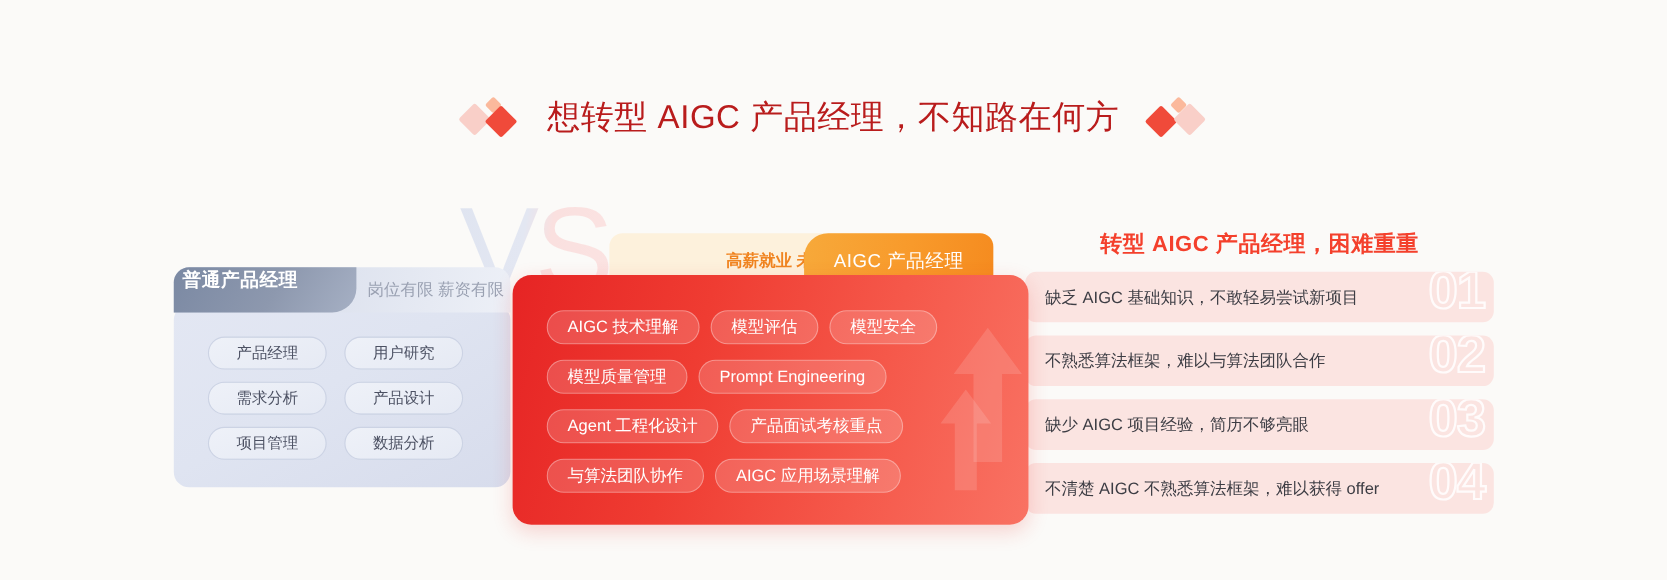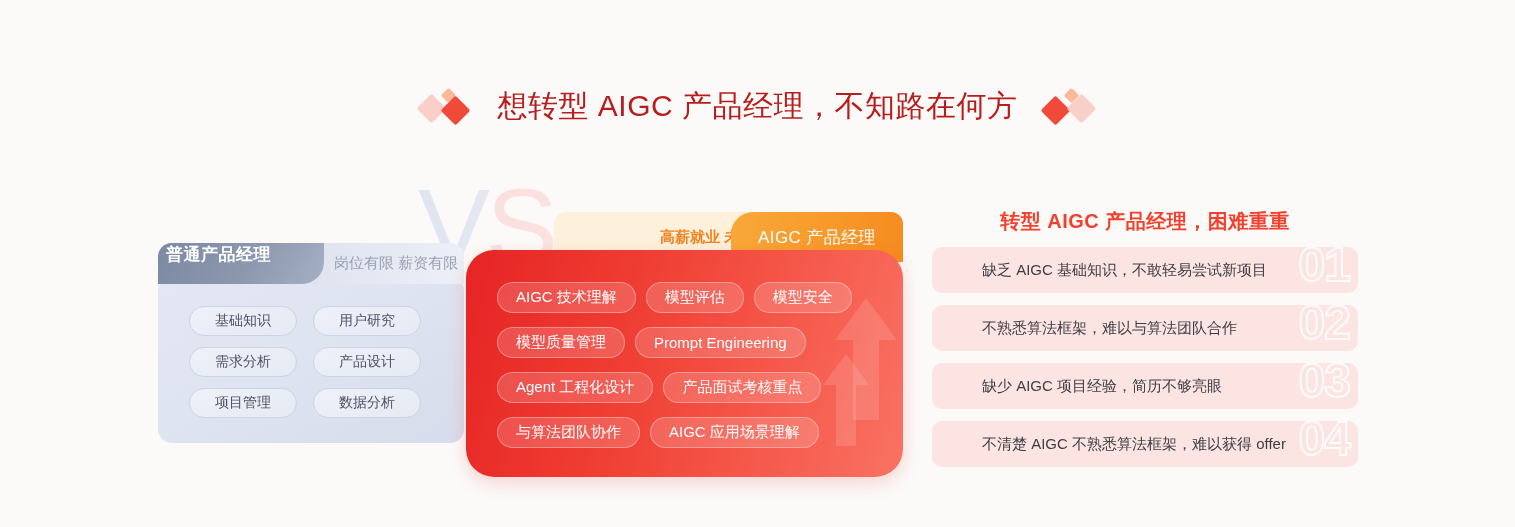--- a/index.html
+++ b/index.html
@@ -94,23 +94,24 @@
     background:linear-gradient(100deg,#f7a93a 0%,#f89a2b 55%,#f58b1f 100%);
     display:flex;align-items:center;justify-content:center;
   }
   #aigc-tab-label{color:#fff;font-size:17px;font-weight:500;letter-spacing:.4px;}
   #aigc-strip-note{
     position:absolute;left:106px;top:0;height:50px;display:flex;align-items:center;
     color:#f08420;font-size:15px;font-weight:700;white-space:nowrap;
   }
   #aigc-body{
     position:absolute;left:0;top:38px;width:437px;height:227px;
-    border-radius:28px;overflow:hidden;
+    border-radius:17px;overflow:hidden;
     background:linear-gradient(105deg,#e62424 0%,#ef3c32 35%,#f5584a 68%,#f97263 100%);
     box-shadow:0 6px 18px rgba(230,40,35,.18);
+    padding-left:32px;
   }
   .arrow{position:absolute;opacity:.13;}
   .arrow svg{display:block;}
   #arrow-big{right:6px;top:48px;}
   #arrow-small{right:34px;top:104px;}
   #aigc-pills{
     position:absolute;left:31px;top:32px;
     display:flex;flex-wrap:wrap;gap:14px 10px;width:376px;
   }
   .pill-red{
@@ -127,21 +128,21 @@
   #pain-title{
     text-align:center;color:#f4402c;font-size:20px;font-weight:700;
     letter-spacing:.5px;margin-bottom:12px;
   }
   .pain-item{
     position:relative;width:426px;height:46px;margin-bottom:12px;
     border-radius:10px;background:#fbe4e1;
     display:flex;align-items:center;box-sizing:border-box;padding-left:18px;
     overflow:hidden;
   }
-  .pain-text{color:#3d3d44;font-size:15px;white-space:nowrap;z-index:1;margin-left:32px;}
+  .pain-text{color:#3d3d44;font-size:15px;white-space:nowrap;z-index:1;}
   .pain-num{
     position:absolute;right:8px;top:-6px;
     font-size:48px;font-weight:700;color:transparent;
     -webkit-text-stroke:2px rgba(255,255,255,.85);
     letter-spacing:-1px;line-height:1;user-select:none;
   }
 </style>
 </head>
 <body>
 
@@ -157,21 +158,21 @@
     <span class="dia d-peach"></span>
     <span class="dia d-pale"></span>
   </div>
 </div>
 
 <div id="vs-watermark">VS</div>
 
 <div id="left-card">
   <div id="left-body">
     <div id="left-pills">
-        <div class="pill-gray">基础知识</div>
+        <div class="pill-gray">产品经理</div>
         <div class="pill-gray">用户研究</div>
         <div class="pill-gray">需求分析</div>
         <div class="pill-gray">产品设计</div>
         <div class="pill-gray">项目管理</div>
         <div class="pill-gray">数据分析</div>
       </div>
   </div>
   <div id="left-strip">
     <div id="left-strip-note">岗位有限  薪资有限</div>
     <div id="left-tab">

